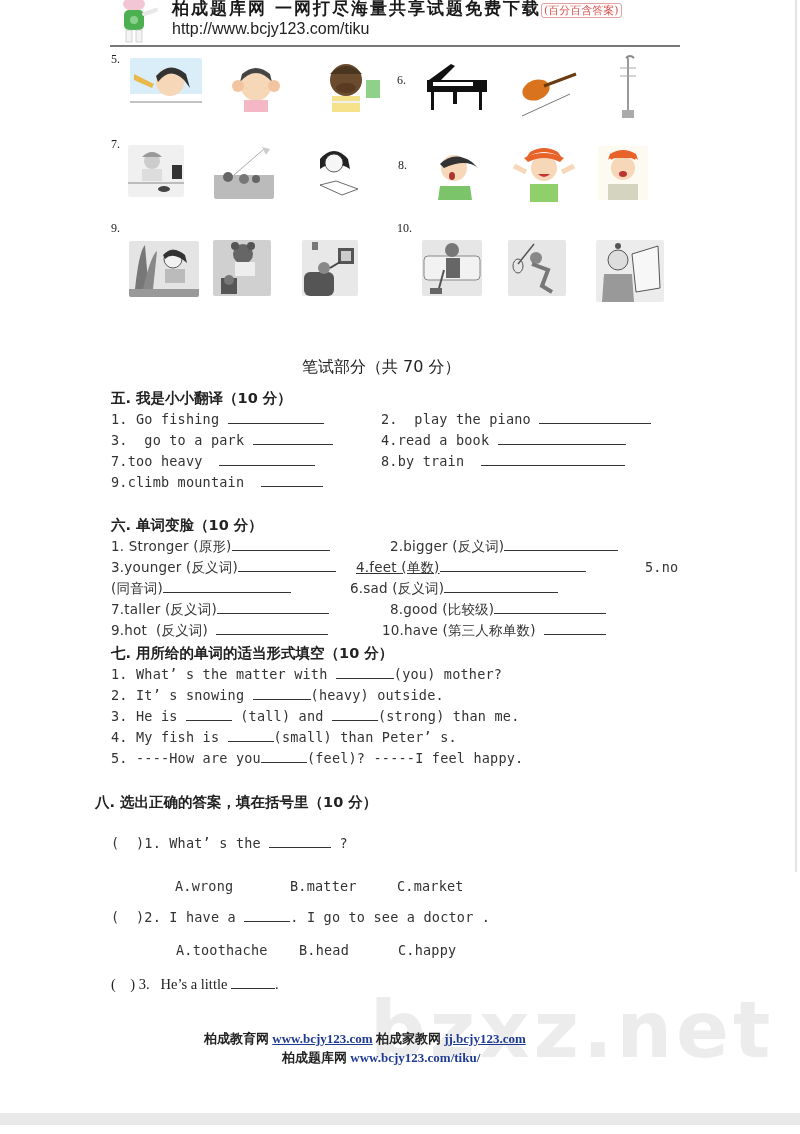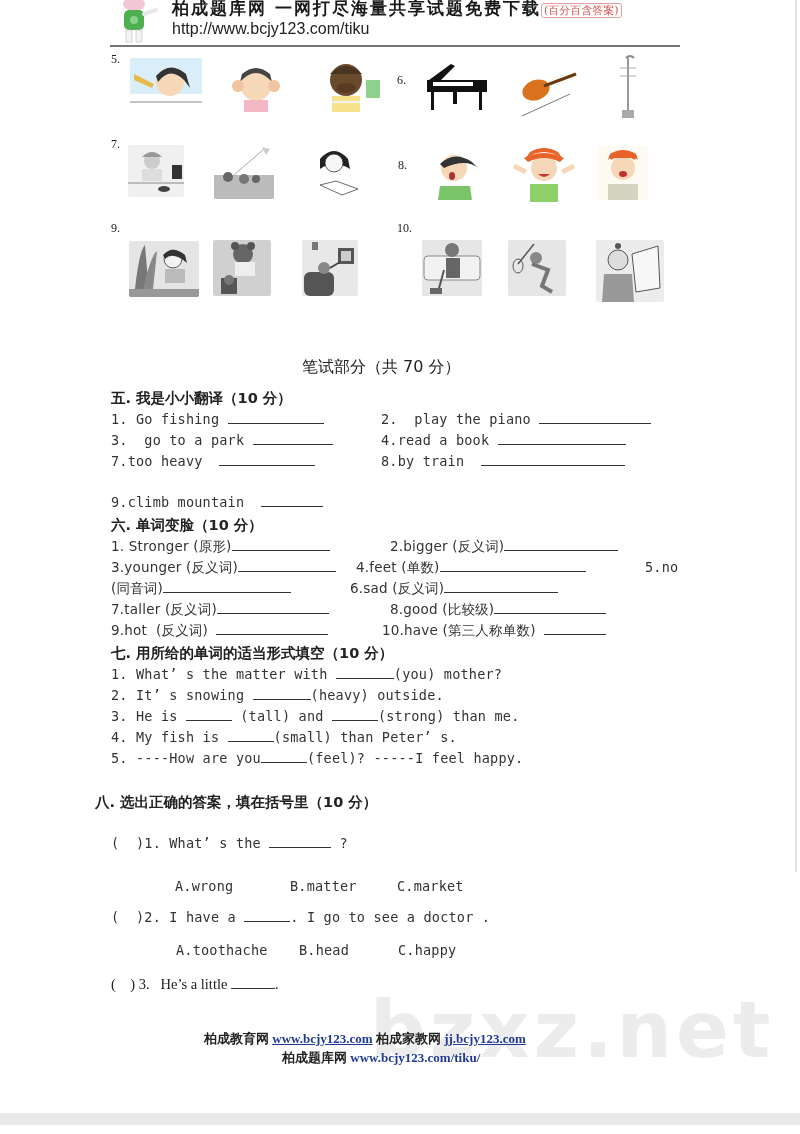--- a/index.html
+++ b/index.html
@@ -208,27 +208,27 @@
 
   <div class="abs main-title" style="left:302px;top:357px;">笔试部分（共 70 分）</div>
 
   <div class="abs sec-title" style="left:111px;top:389px;">五. 我是小小翻译（10 分）</div>
   <div class="abs line" style="left:111px;top:411px;"><span>1. Go fishing</span> <span class="blank" style="width:96px"></span></div>
   <div class="abs line" style="left:381px;top:411px;"><span>2.  play the piano</span> <span class="blank" style="width:112px"></span></div>
   <div class="abs line" style="left:111px;top:432px;"><span>3.  go to a park</span> <span class="blank" style="width:80px"></span></div>
   <div class="abs line" style="left:381px;top:432px;"><span>4.read a book</span> <span class="blank" style="width:128px"></span></div>
   <div class="abs line" style="left:111px;top:453px;"><span>7.too heavy</span>  <span class="blank" style="width:96px"></span></div>
   <div class="abs line" style="left:381px;top:453px;"><span>8.by train</span>  <span class="blank" style="width:144px"></span></div>
-  <div class="abs line" style="left:111px;top:474px;margin-top:20px;"><span>9.climb mountain</span>  <span class="blank" style="width:62px"></span></div>
+  <div class="abs line" style="left:111px;top:474px;"><span>9.climb mountain</span>  <span class="blank" style="width:62px"></span></div>
 
   <div class="abs sec-title" style="left:111px;top:516px;">六. 单词变脸（10 分）</div>
   <div class="abs line" style="left:111px;top:538px;"><span class="cjk">1. Stronger (原形)</span><span class="blank" style="width:98px"></span></div>
   <div class="abs line" style="left:390px;top:538px;"><span class="cjk">2.bigger (反义词)</span><span class="blank" style="width:114px"></span></div>
   <div class="abs line" style="left:111px;top:559px;"><span class="cjk">3.younger (反义词)</span><span class="blank" style="width:98px"></span></div>
-  <div class="abs line" style="left:356px;top:559px;"><span class="cjk">4.feet (单数)</span><span class="blank" style="width:146px"></span></div>
+  <div class="abs line" style="left:356px;top:559px;text-decoration:underline;"><span class="cjk">4.feet (单数)</span><span class="blank" style="width:146px"></span></div>
   <div class="abs line" style="left:645px;top:559px;"><span>5.no</span></div>
   <div class="abs line" style="left:111px;top:580px;"><span class="cjk">(同音词)</span><span class="blank" style="width:128px"></span></div>
   <div class="abs line" style="left:350px;top:580px;"><span class="cjk">6.sad (反义词)</span><span class="blank" style="width:114px"></span></div>
   <div class="abs line" style="left:111px;top:601px;"><span class="cjk">7.taller (反义词)</span><span class="blank" style="width:112px"></span></div>
   <div class="abs line" style="left:390px;top:601px;"><span class="cjk">8.good (比较级)</span><span class="blank" style="width:112px"></span></div>
   <div class="abs line" style="left:111px;top:622px;"><span class="cjk">9.hot  (反义词)</span> <span class="blank" style="width:112px"></span></div>
   <div class="abs line" style="left:382px;top:622px;"><span class="cjk">10.have (第三人称单数)</span> <span class="blank" style="width:62px"></span></div>
 
   <div class="abs sec-title" style="left:111px;top:644px;">七. 用所给的单词的适当形式填空（10 分）</div>
   <div class="abs line" style="left:111px;top:666px;"><span>1. What’ s the matter with </span><span class="blank" style="width:58px"></span><span>(you) mother?</span></div>

